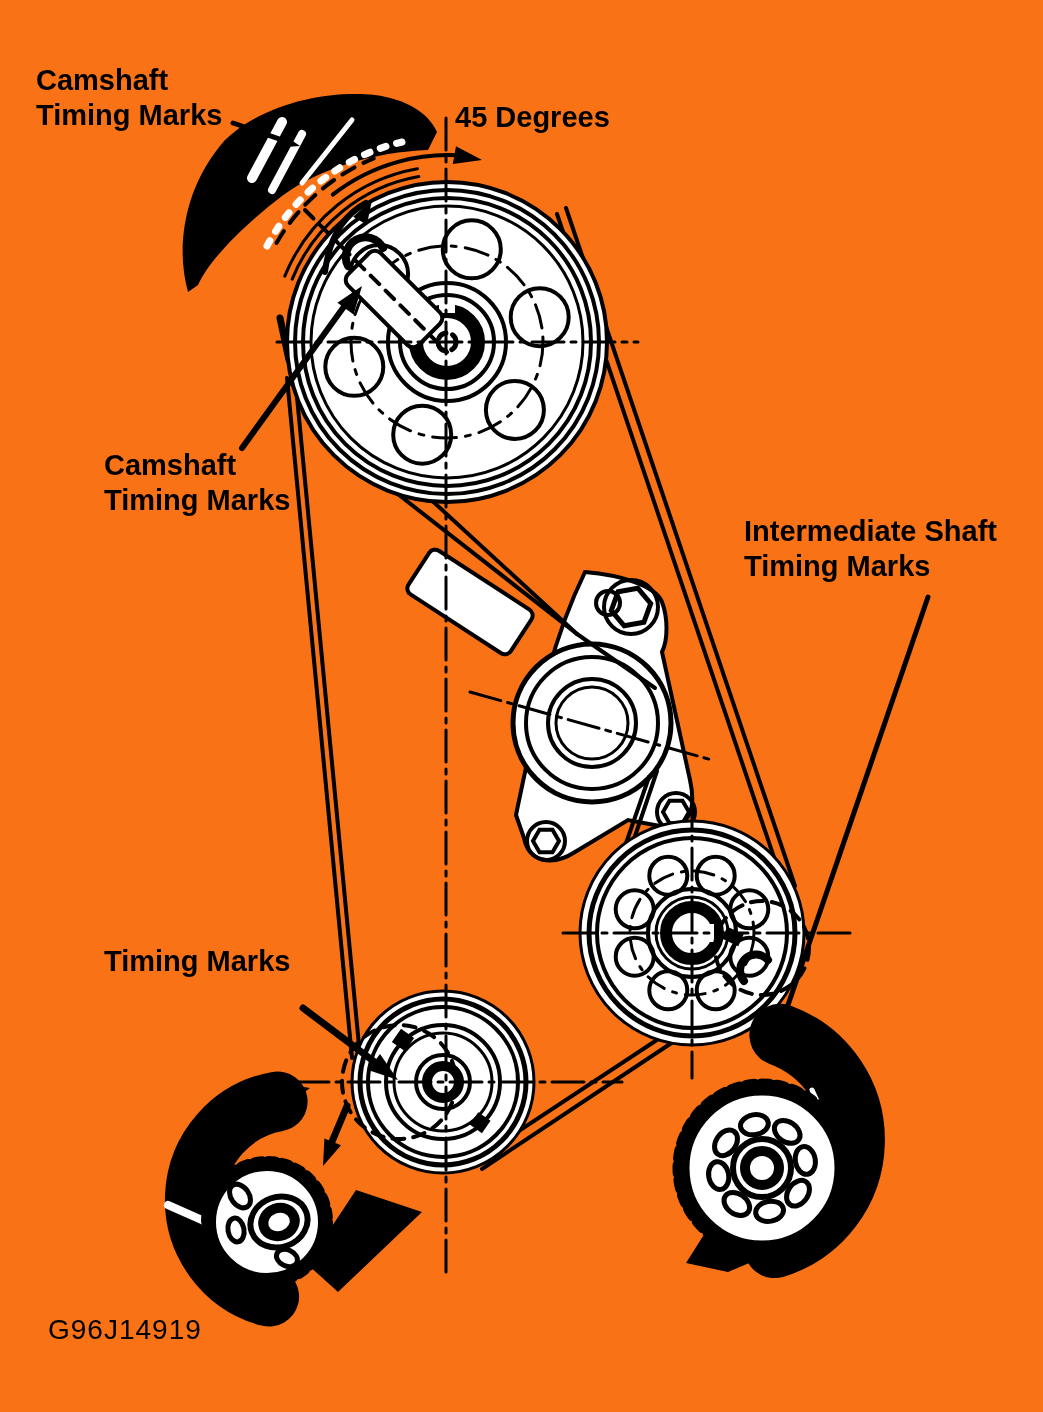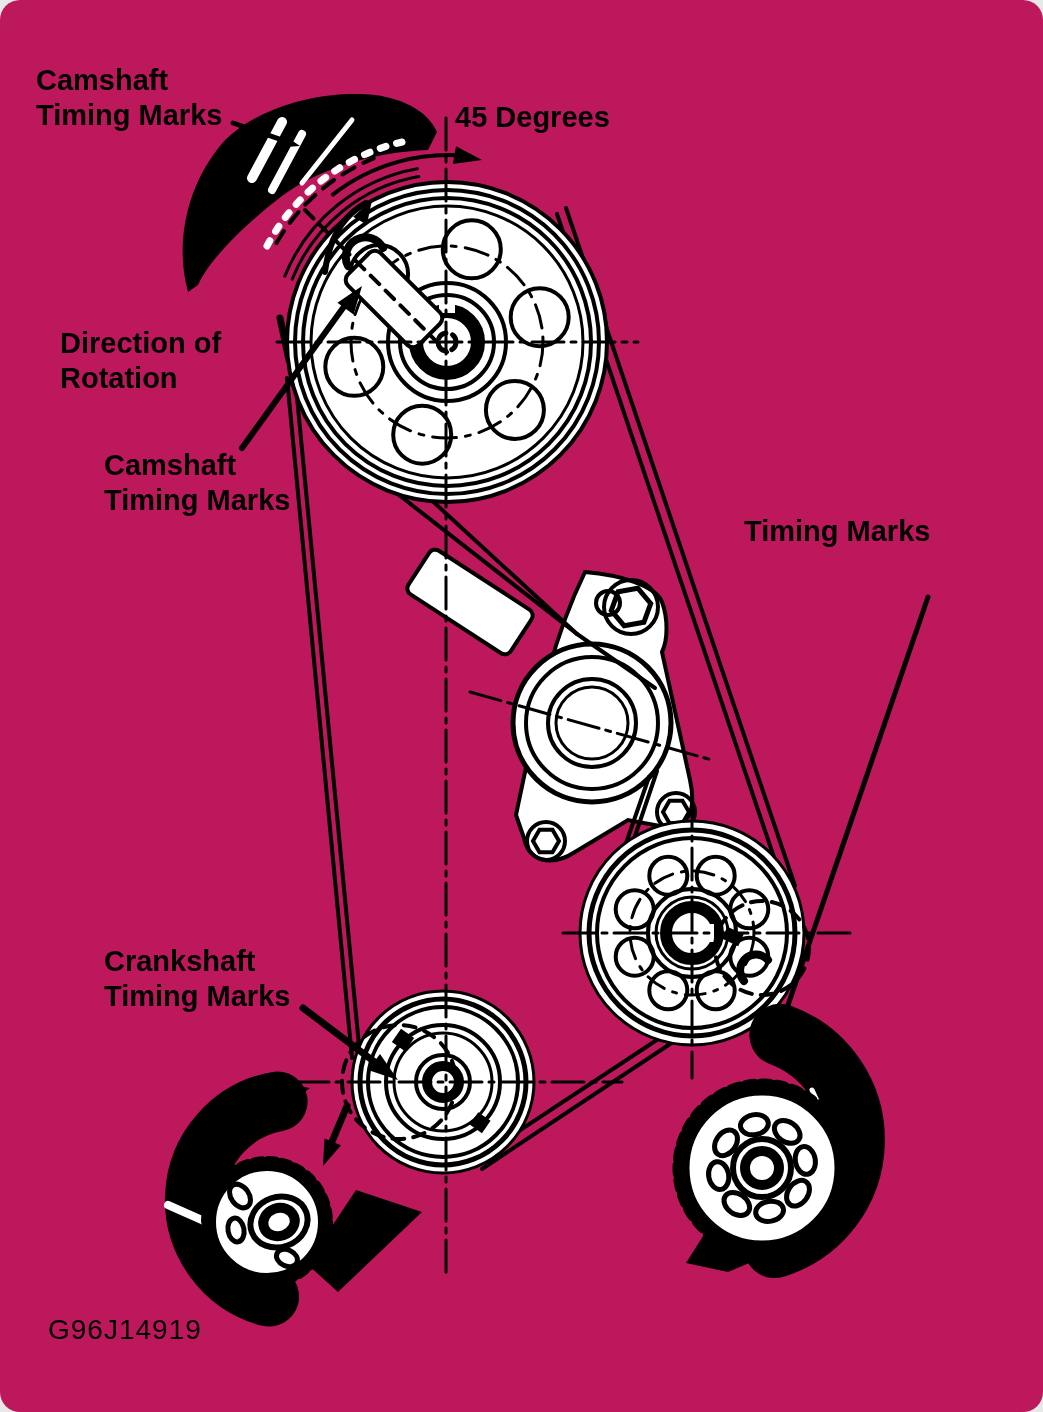--- a/index.html
+++ b/index.html
@@ -1,18 +1,18 @@
 <!DOCTYPE html>
 <html><head>
 <meta charset="utf-8">
 <style>
   html,body{margin:0;padding:0;background:#e8e8e8;}
   .stage{
-    position:relative;width:1043px;height:1412px;background:#be185d;
-    overflow:hidden;font-family:"Liberation Sans", sans-serif;border-radius:20px;
+    position:relative;width:1043px;height:1412px;background:#f97316;
+    overflow:hidden;font-family:"Liberation Sans", sans-serif;
   }
   .stage svg{position:absolute;left:0;top:0;}
   .lbl{
     position:absolute;color:#000;font-size:29px;font-weight:bold;
     line-height:35px;letter-spacing:0px;white-space:nowrap;
   }
   .code{font-size:28px;font-weight:normal;letter-spacing:1px;}
 </style>
 </head>
 <body>
@@ -186,34 +186,30 @@
 
 <div class="lbl" style="left:36px;top:63px">
   <div>Camshaft</div>
   <div>Timing Marks</div>
 </div>
 
 <div class="lbl" style="left:455px;top:100px">
   <div>45 Degrees</div>
 </div>
 
-<div class="lbl" style="left:60px;top:326px">
-  <div>Direction of</div>
-  <div>Rotation</div>
-</div>
 
 <div class="lbl" style="left:104px;top:448px">
   <div>Camshaft</div>
   <div>Timing Marks</div>
 </div>
 
 <div class="lbl" style="left:744px;top:514px">
+  <div>Intermediate Shaft</div>
   <div>Timing Marks</div>
 </div>
 
 <div class="lbl" style="left:104px;top:944px">
-  <div>Crankshaft</div>
   <div>Timing Marks</div>
 </div>
 
 <div class="lbl code" style="left:48px;top:1312px">G96J14919</div>
 
 </div>
 
 </body></html>

